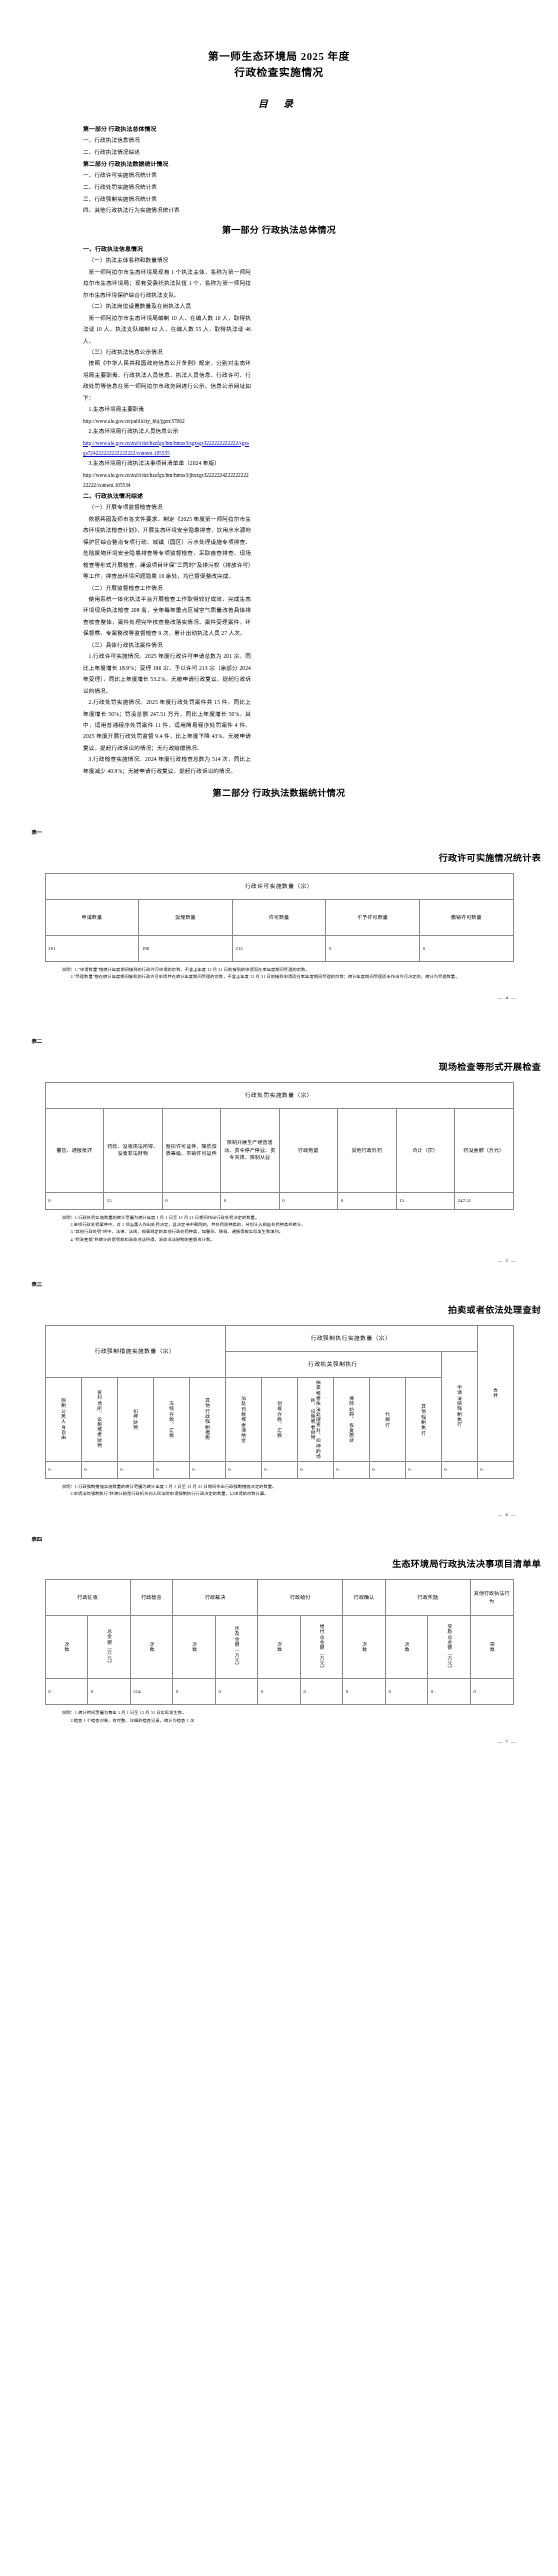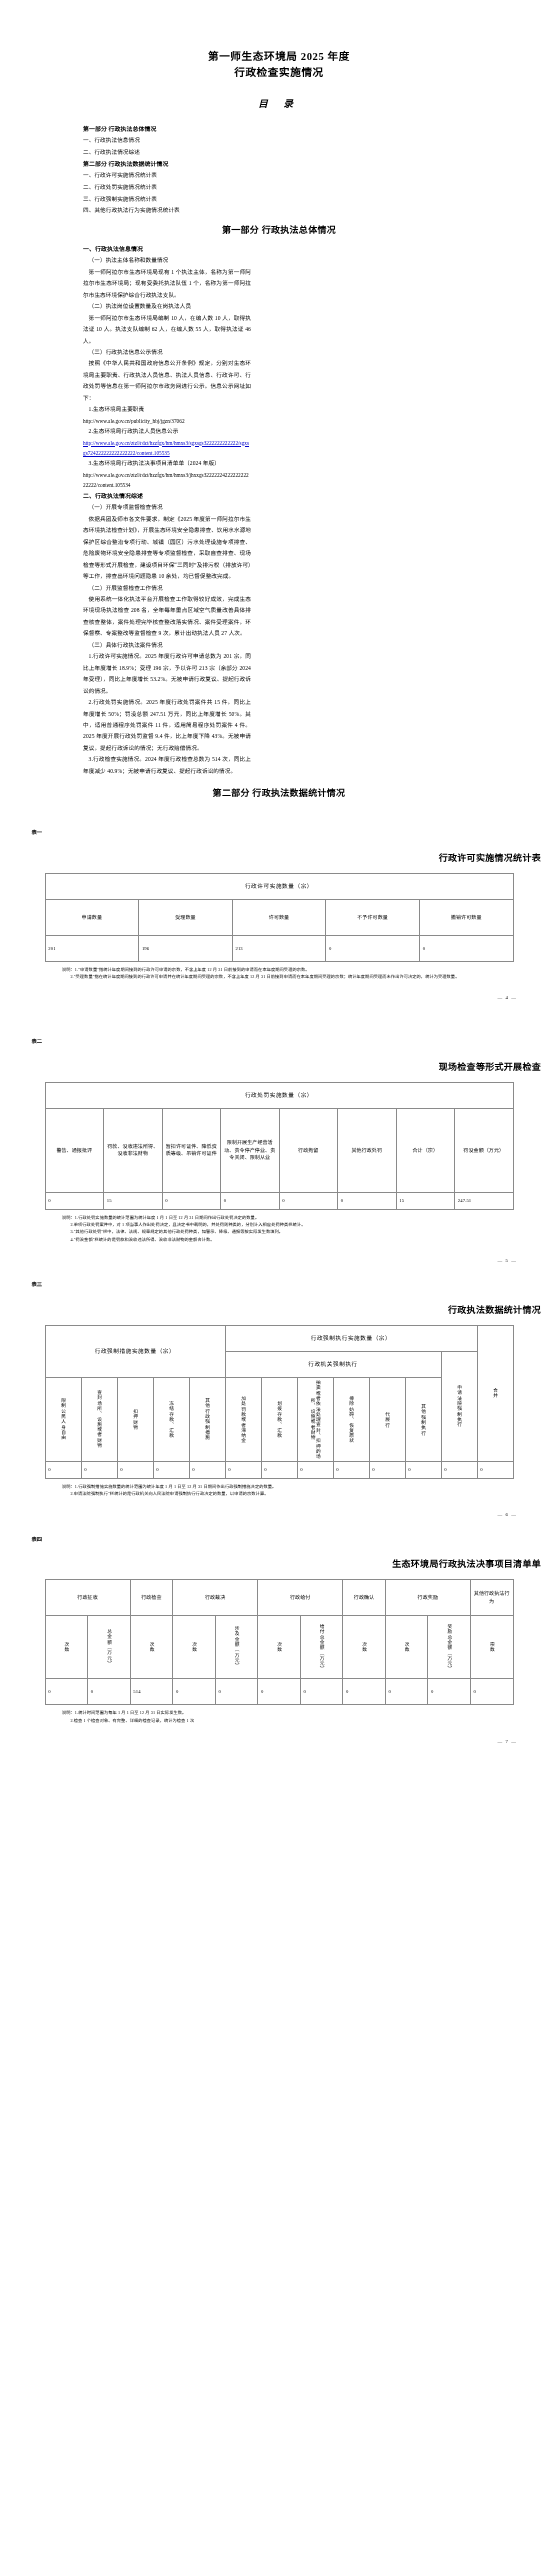--- a/index.html
+++ b/index.html
@@ -310,21 +310,21 @@
       <div class="n2">3."其他行政处罚"栏中，法律、法规、规章规定的其他行政处罚种类，如警示、降级、通报等按实际发生数填列。</div>
       <div class="n2">4."罚没金额"栏统计的是罚款和没收违法所得、没收非法财物的金额合计数。</div>
     </div>
   </div>
 
   <div class="page-num">— 5 —</div>
   <div class="spacer-sm"></div>
 
   <div class="table-block">
     <div class="tbl-label">表三</div>
-    <div class="tbl-title">行政执法数据统计情况</div>
+    <div class="tbl-title">拍卖或者依法处理查封</div>
     <table class="stat">
       <tbody>
           <tr>
         <td class="band" colspan="5" rowspan="2">行政强制措施实施数量（宗）</td>
         <td class="band" colspan="7">行政强制执行实施数量（宗）</td>
         <td rowspan="3">
           <div class="vert">合并</div>
         </td>
       </tr>
       <tr>

